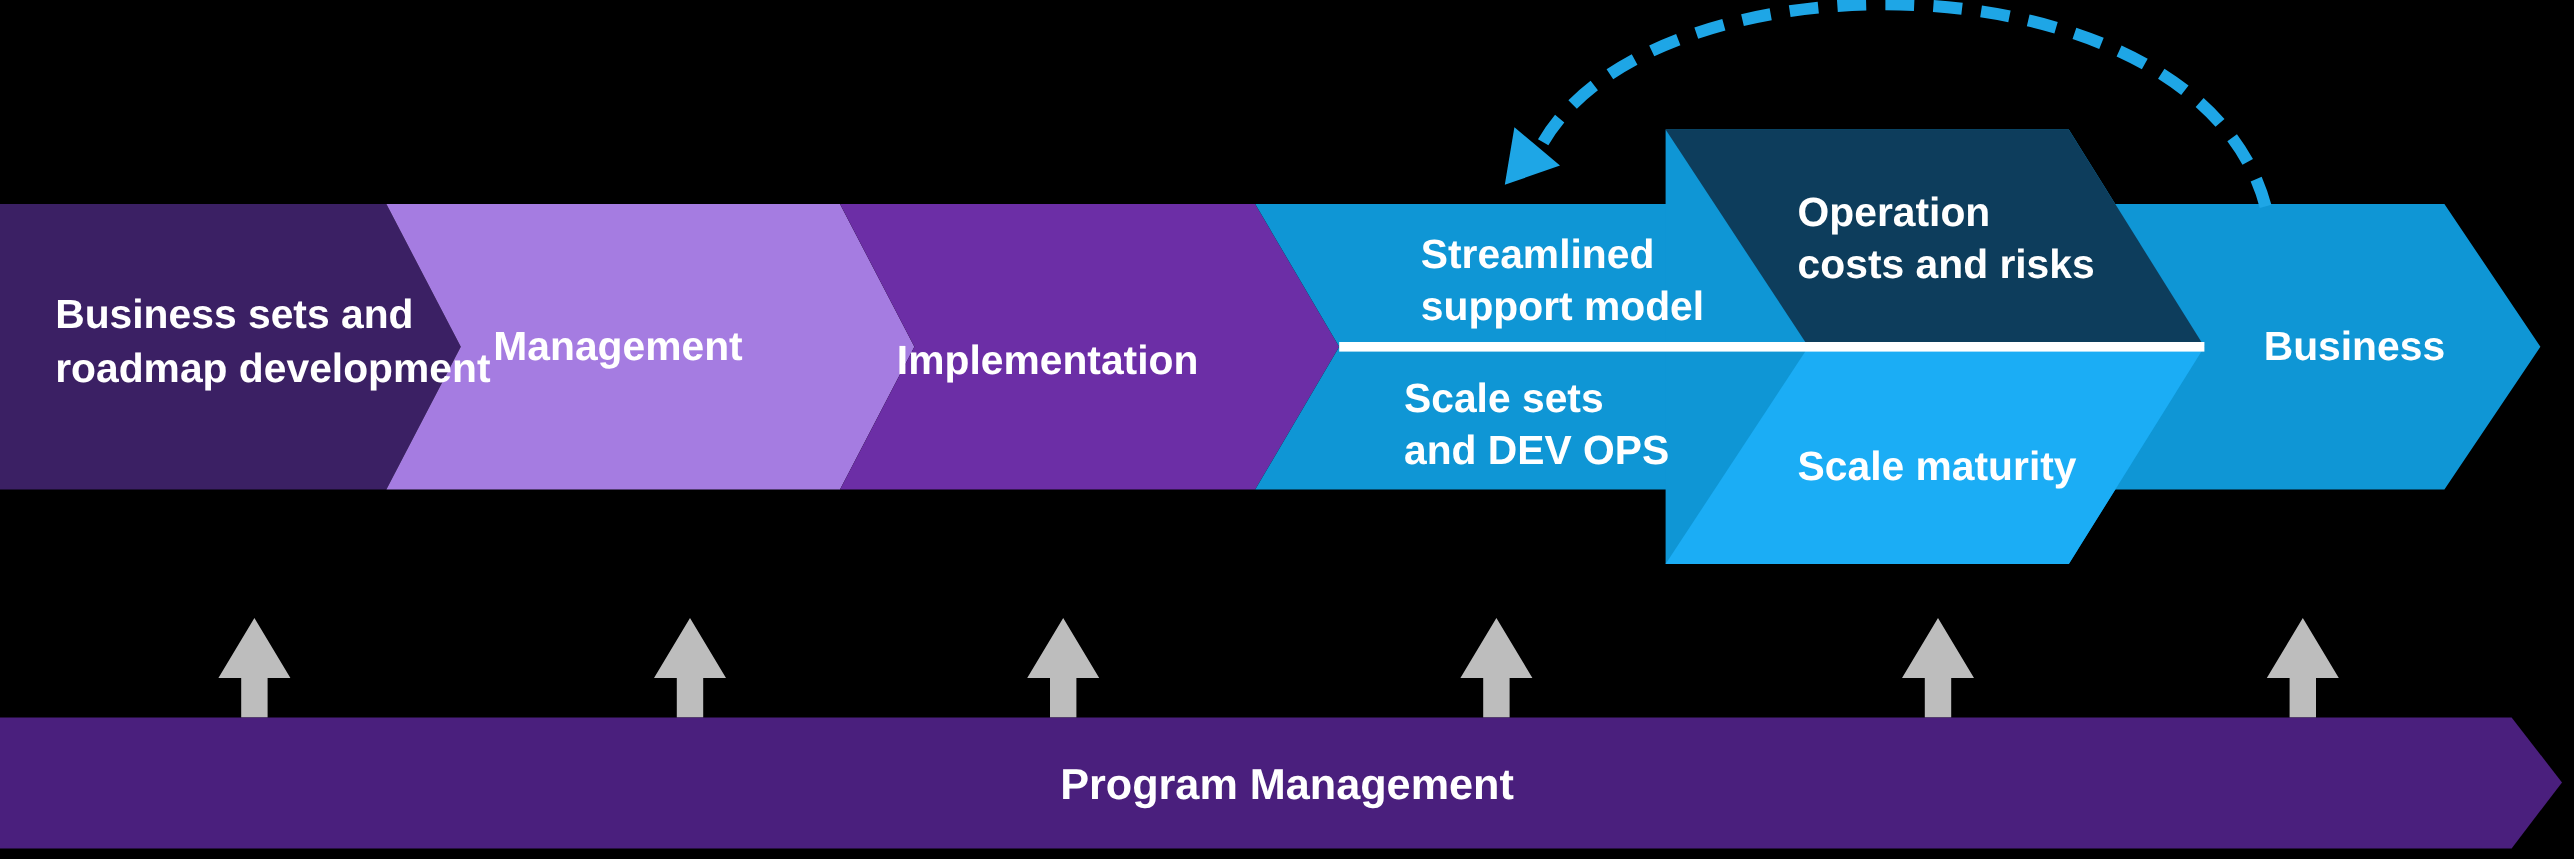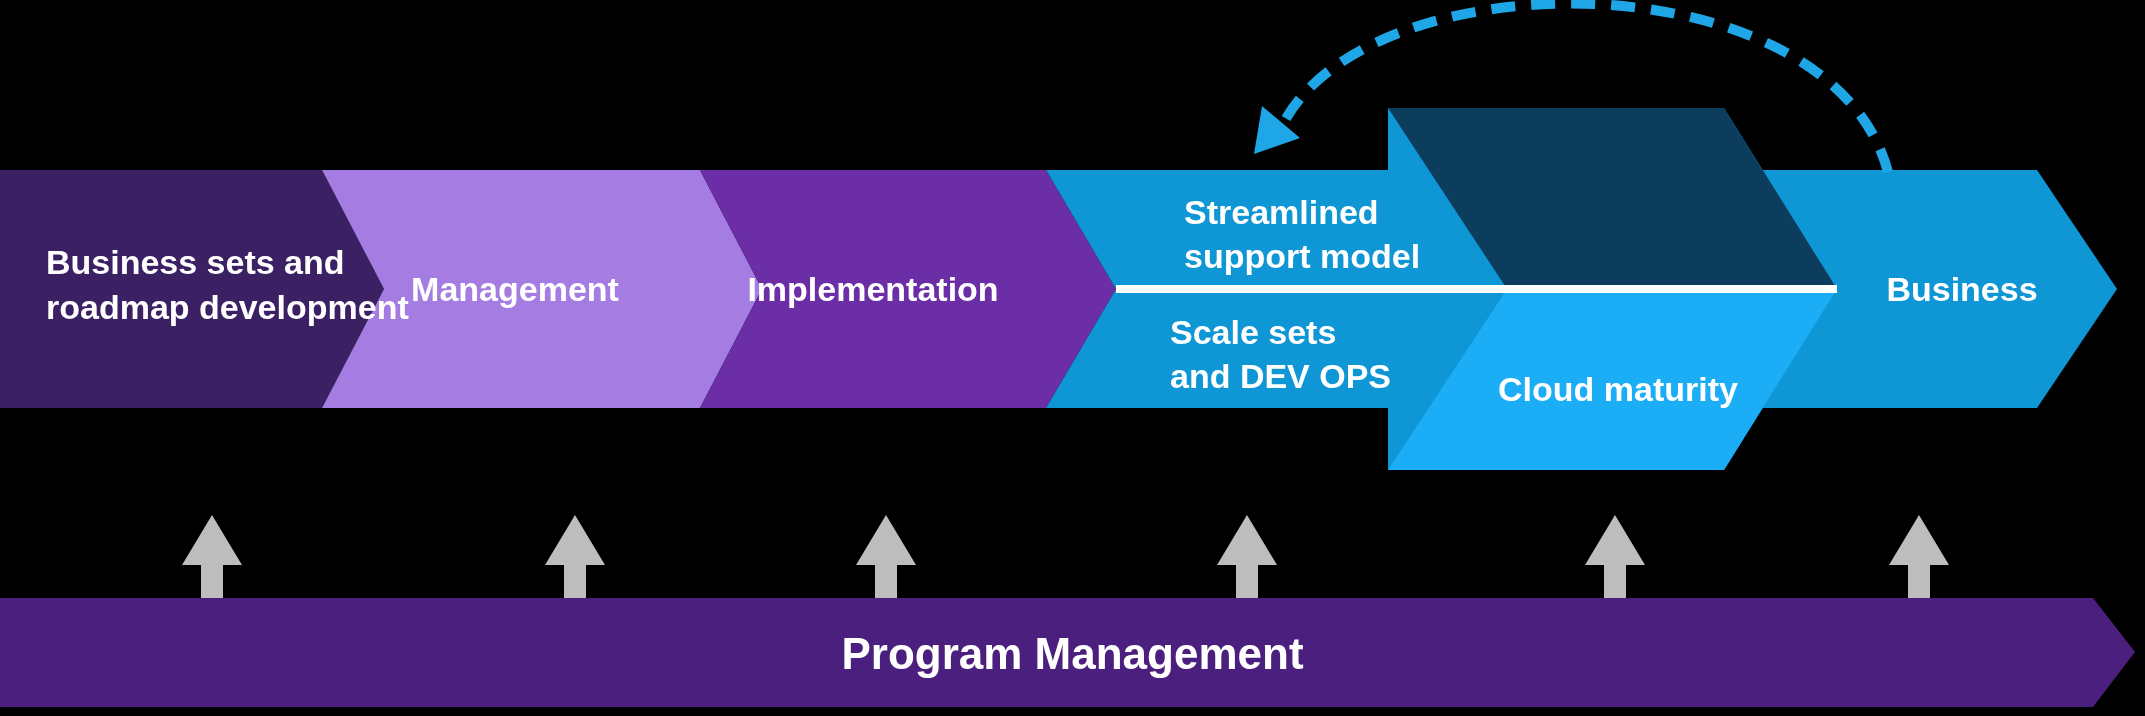--- a/index.html
+++ b/index.html
@@ -2,21 +2,21 @@
 <html><head>
 <meta charset="utf-8">
 <style>
   html,body{margin:0;padding:0;background:#000;}
   #canvas{position:relative;width:2145px;height:716px;background:#000;overflow:hidden;
           font-family:"Liberation Sans",sans-serif;}
   #shapes{position:absolute;left:0;top:0;width:2145px;height:716px;}
   .label{position:absolute;color:#fff;font-weight:bold;font-size:34px;line-height:45px;
          white-space:pre-line;}
   .center{text-align:center;}
-  .footer-label{position:absolute;color:#fff;font-weight:bold;font-size:44px;line-height:56px;
+  .footer-label{position:absolute;color:#fff;font-weight:bold;font-size:36px;line-height:56px;
          text-align:center;white-space:pre-line;}
 </style>
 </head>
 <body>
 
 <div id="canvas">
 
   <svg id="shapes" viewBox="0 0 2145 716" xmlns="http://www.w3.org/2000/svg">
 
     <polygon points="0,170 322,170 384,289 322,408 0,408" fill="#3b2064"></polygon>
@@ -43,28 +43,30 @@
     </g>
 
     <polygon points="0,598 2093,598 2135,652 2093,707 0,707" fill="#4a1f7d"></polygon>
   </svg>
 
   <div class="label" style="left:46px;top:240px;">Business sets and
 roadmap development</div>
 
   <div class="label center" style="left:322px;top:267px;width:386px;">Management</div>
 
-  <div class="label center" style="left:700px;top:267px;width:346px;">Implementation</div>
+  <div class="label center" style="left:700px;top:279px;width:346px;">Implementation</div>
 
   <div class="label" style="left:1170px;top:190px;line-height:44px;margin-left:14px;">Streamlined
 support model</div>
 
   <div class="label" style="left:1170px;top:310px;line-height:44px;">Scale sets
 and DEV OPS</div>
 
+  <div class="label" style="left:1498px;top:155px;line-height:44px;">Operation
+costs and risks</div>
 
-  <div class="label" style="left:1498px;top:367px;">Cloud maturity</div>
+  <div class="label" style="left:1498px;top:367px;">Scale maturity</div>
 
   <div class="label center" style="left:1837px;top:267px;width:250px;">Business</div>
 
   <div class="footer-label" style="left:0;top:626px;width:2145px;">Program Management</div>
 
 </div>
 
 </body></html>

